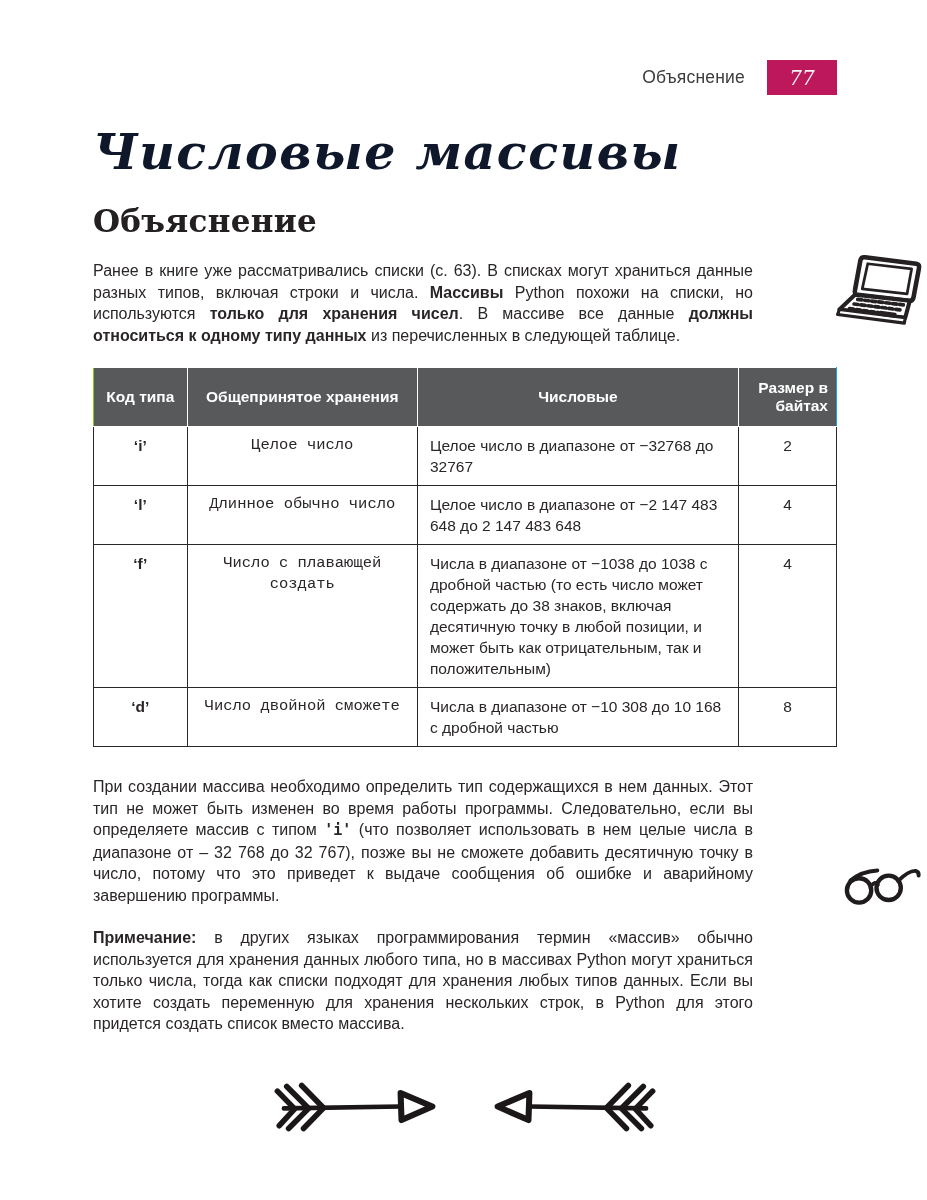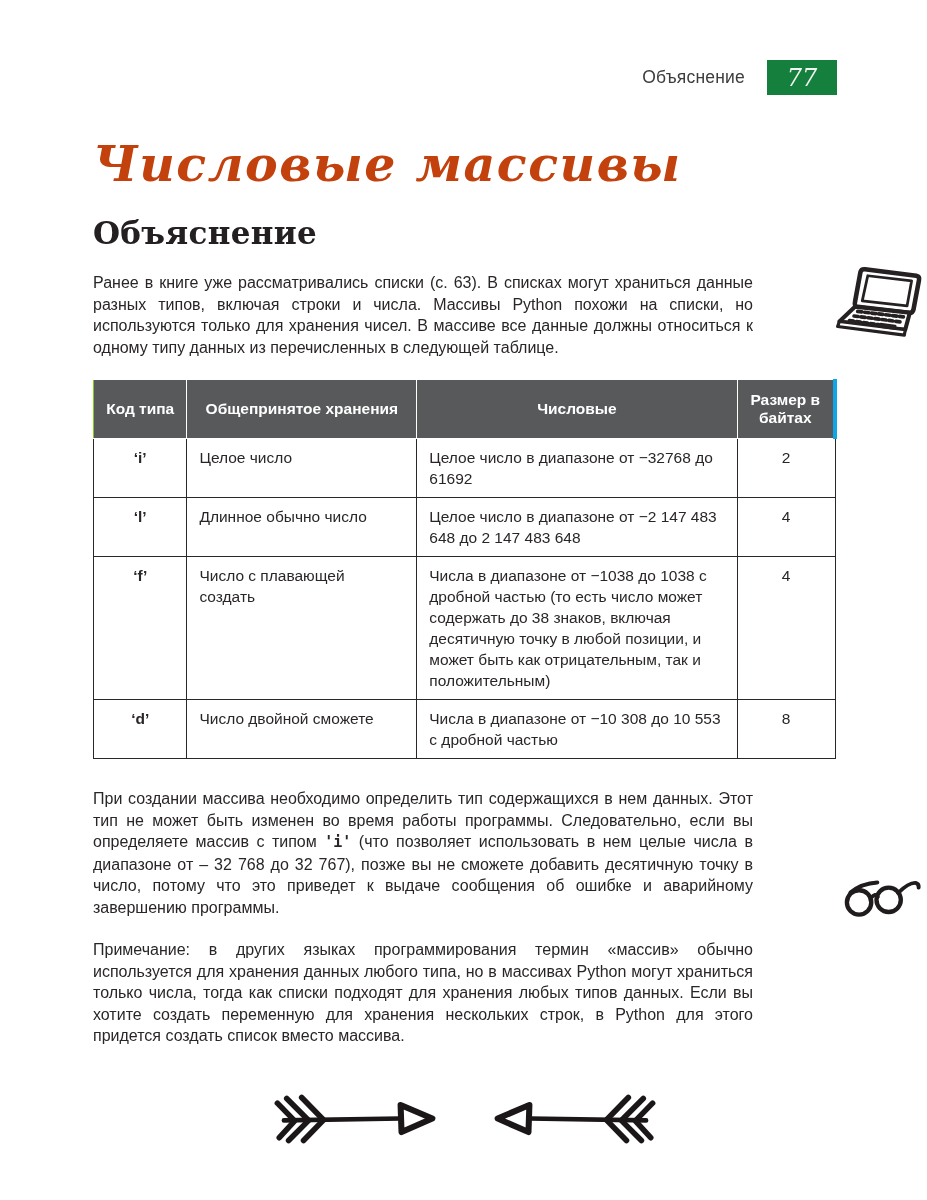--- a/index.html
+++ b/index.html
@@ -22,59 +22,59 @@
     gap: 22px;
   }
   .running-title {
     font-size: 17.5px;
     color: #3d3d3f;
     letter-spacing: 0.2px;
   }
   .page-number-box {
     width: 70px;
     height: 35px;
-    background: #15803d;
+    background: #be185d;
     color: #f4f4f4;
     display: flex;
     align-items: center;
     justify-content: center;
     font-family: "DejaVu Serif", serif;
     font-style: italic;
-    font-size: 24px;
+    font-size: 20px;
   }
 
   
   .chapter-title {
-    margin-top: 40px;
+    margin-top: 28px;
     font-family: "DejaVu Serif", serif;
     font-style: italic;
     font-weight: bold;
     font-size: 49px;
     letter-spacing: 1.5px;
-    color: #c2410c;
+    color: #0f172a;
   }
   .section-heading {
     margin-top: 22px;
     font-family: "DejaVu Serif", serif;
     font-weight: bold;
     font-size: 31px;
     letter-spacing: 0.3px;
     color: #242021;
   }
 
   
   .para {
     margin-top: 21px;
     font-size: 16px;
     line-height: 21.5px;
     text-align: justify;
     position: relative;
   }
   .para-narrow { margin-right: 84px; }
-  .b { font-weight: normal; }
+  .b { font-weight: bold; }
   .mono { font-family: "DejaVu Sans Mono", monospace; font-weight: bold; font-size: 15px; }
 
   .laptop-art {
     position: absolute;
     top: -10px;
     right: -92px;
     width: 96px;
     height: 86px;
   }
   .glasses-art {
@@ -98,31 +98,31 @@
     font-weight: bold;
     font-size: 15.5px;
     line-height: 18px;
     text-align: center;
     vertical-align: middle;
     padding: 11px 8px;
     border: 1px solid #ffffff;
   }
   .types-table thead tr { border: 1px solid #58595b; }
   .types-table th:first-child { border-left: 1px solid #84cc16; }
-  .types-table th:last-child { border-right: 4px solid #0ea5e9; }
+  .types-table th:last-child { border-right: 1px solid #0ea5e9; text-align: right; }
   .types-table td {
     border: 1px solid #2b2728;
     font-size: 15.5px;
     line-height: 21px;
     padding: 8px 12px;
     vertical-align: top;
     background: #ffffff;
   }
   .types-table .col-code  { text-align: center; font-weight: bold; }
-  .types-table .col-name  { text-align: left; }
+  .types-table .col-name  { text-align: center; font-family: Liberation Mono, monospace; }
   .types-table .col-description { text-align: left; }
   .types-table .col-size  { text-align: center; }
   .types-table col.c1 { width: 12.6%; }
   .types-table col.c2 { width: 31.0%; }
   .types-table col.c3 { width: 43.2%; }
   .types-table col.c4 { width: 13.2%; }
 
   .para-after-table { margin-top: 29px; }
 
   
@@ -177,39 +177,39 @@
         <th>Код типа</th>
         <th>Общепринятое хранения</th>
         <th>Числовые</th>
         <th>Размер в байтах</th>
       </tr>
     </thead>
     <tbody>
         <tr>
           <td class="col-code">‘i’</td>
           <td class="col-name">Целое число</td>
-          <td class="col-description">Целое число в диапазоне от −32768 до 61692</td>
+          <td class="col-description">Целое число в диапазоне от −32768 до 32767</td>
           <td class="col-size">2</td>
         </tr>
         <tr>
           <td class="col-code">‘l’</td>
           <td class="col-name">Длинное обычно число</td>
           <td class="col-description">Целое число в диапазоне от −2 147 483 648 до 2 147 483 648</td>
           <td class="col-size">4</td>
         </tr>
         <tr>
           <td class="col-code">‘f’</td>
           <td class="col-name">Число с плавающей создать</td>
           <td class="col-description">Числа в диапазоне от −1038 до 1038 с дробной частью (то есть число может содержать до 38 знаков, включая десятичную точку в любой позиции, и может быть как отрицательным, так и положительным)</td>
           <td class="col-size">4</td>
         </tr>
         <tr>
           <td class="col-code">‘d’</td>
           <td class="col-name">Число двойной сможете</td>
-          <td class="col-description">Числа в диапазоне от −10 308 до 10 553 с дробной частью</td>
+          <td class="col-description">Числа в диапазоне от −10 308 до 10 168 с дробной частью</td>
           <td class="col-size">8</td>
         </tr>
       </tbody>
   </table>
 
   <p class="para para-narrow para-after-table">
   <span>При создании массива необходимо определить тип содержащихся в нем данных. Этот тип не может быть изменен во время работы программы. Следовательно, если вы определяете массив с типом </span><span class="mono">'i'</span><span> (что позволяет использовать в нем целые числа в диапазоне от – 32 768 до 32 767), позже вы не сможете добавить десятичную точку в число, потому что это приведет к выдаче сообщения об ошибке и аварийному завершению программы.</span></p>
   <div style="position:relative; height:0;">
     <svg class="glasses-art" style="position:absolute; top:-58px; right:-96px;" viewBox="0 0 115 72" fill="none" stroke="#201c1d" stroke-linecap="round">
       <circle cx="30" cy="48" r="14" stroke-width="5"></circle>

